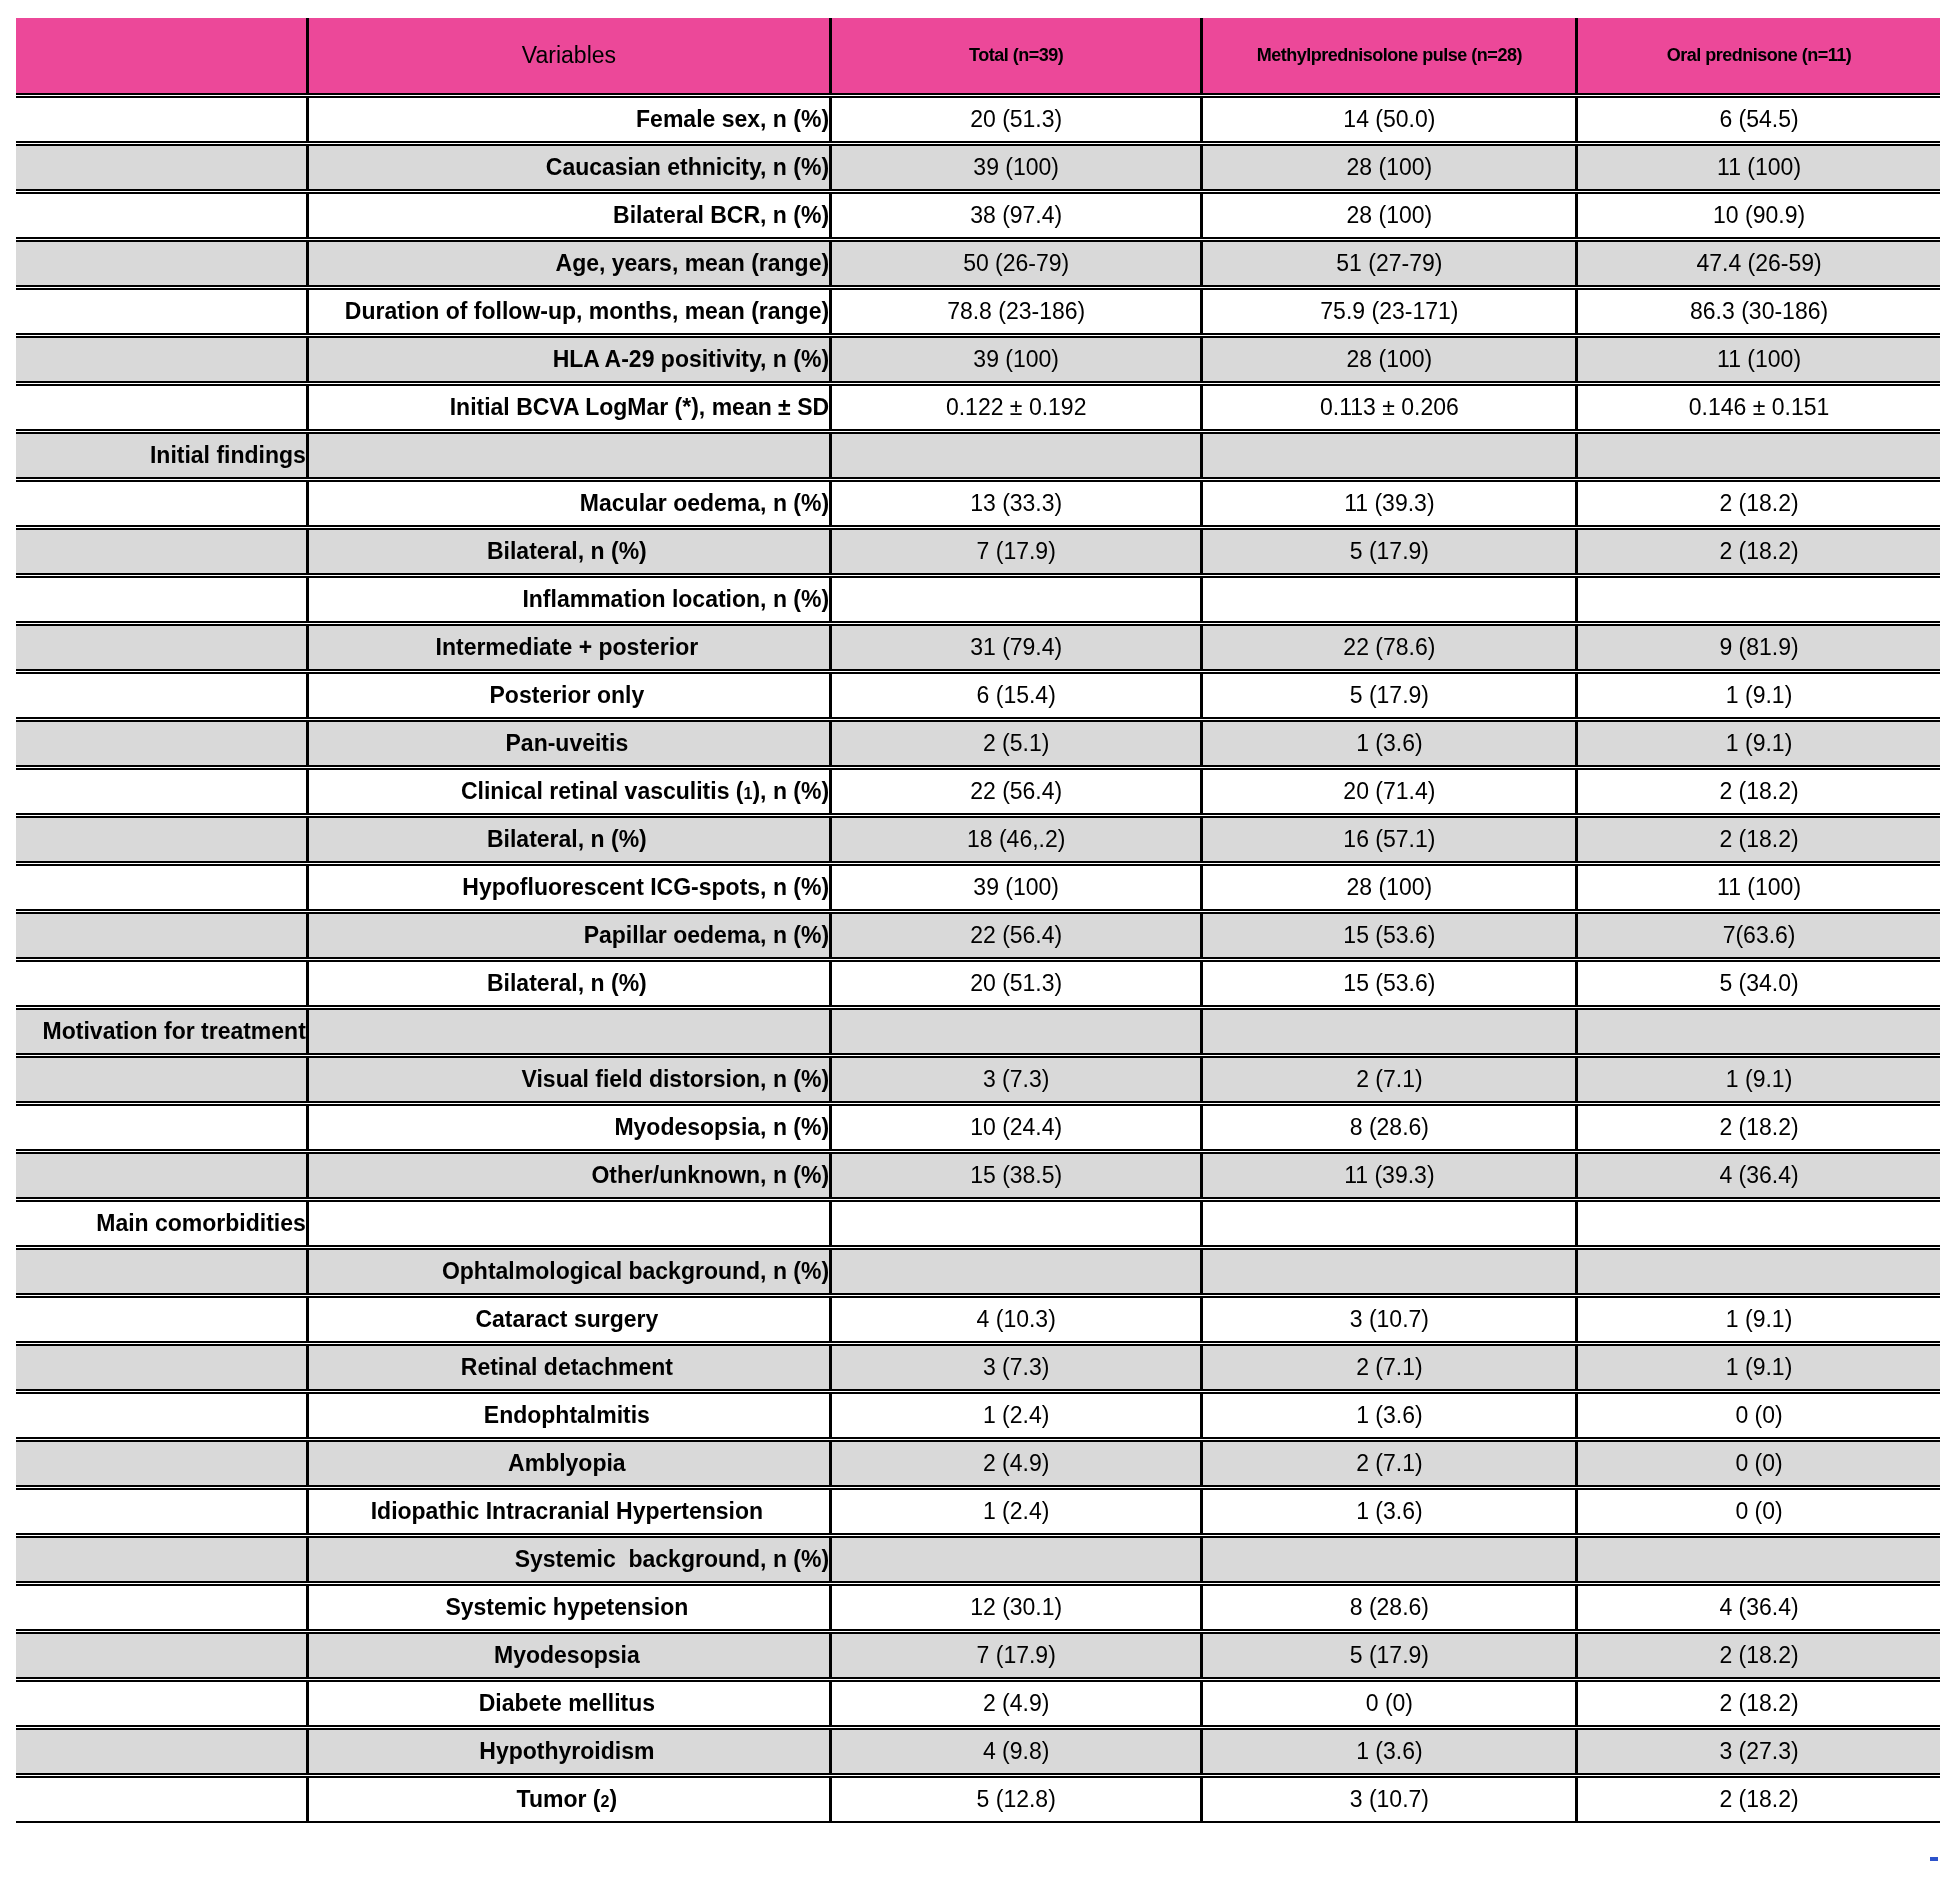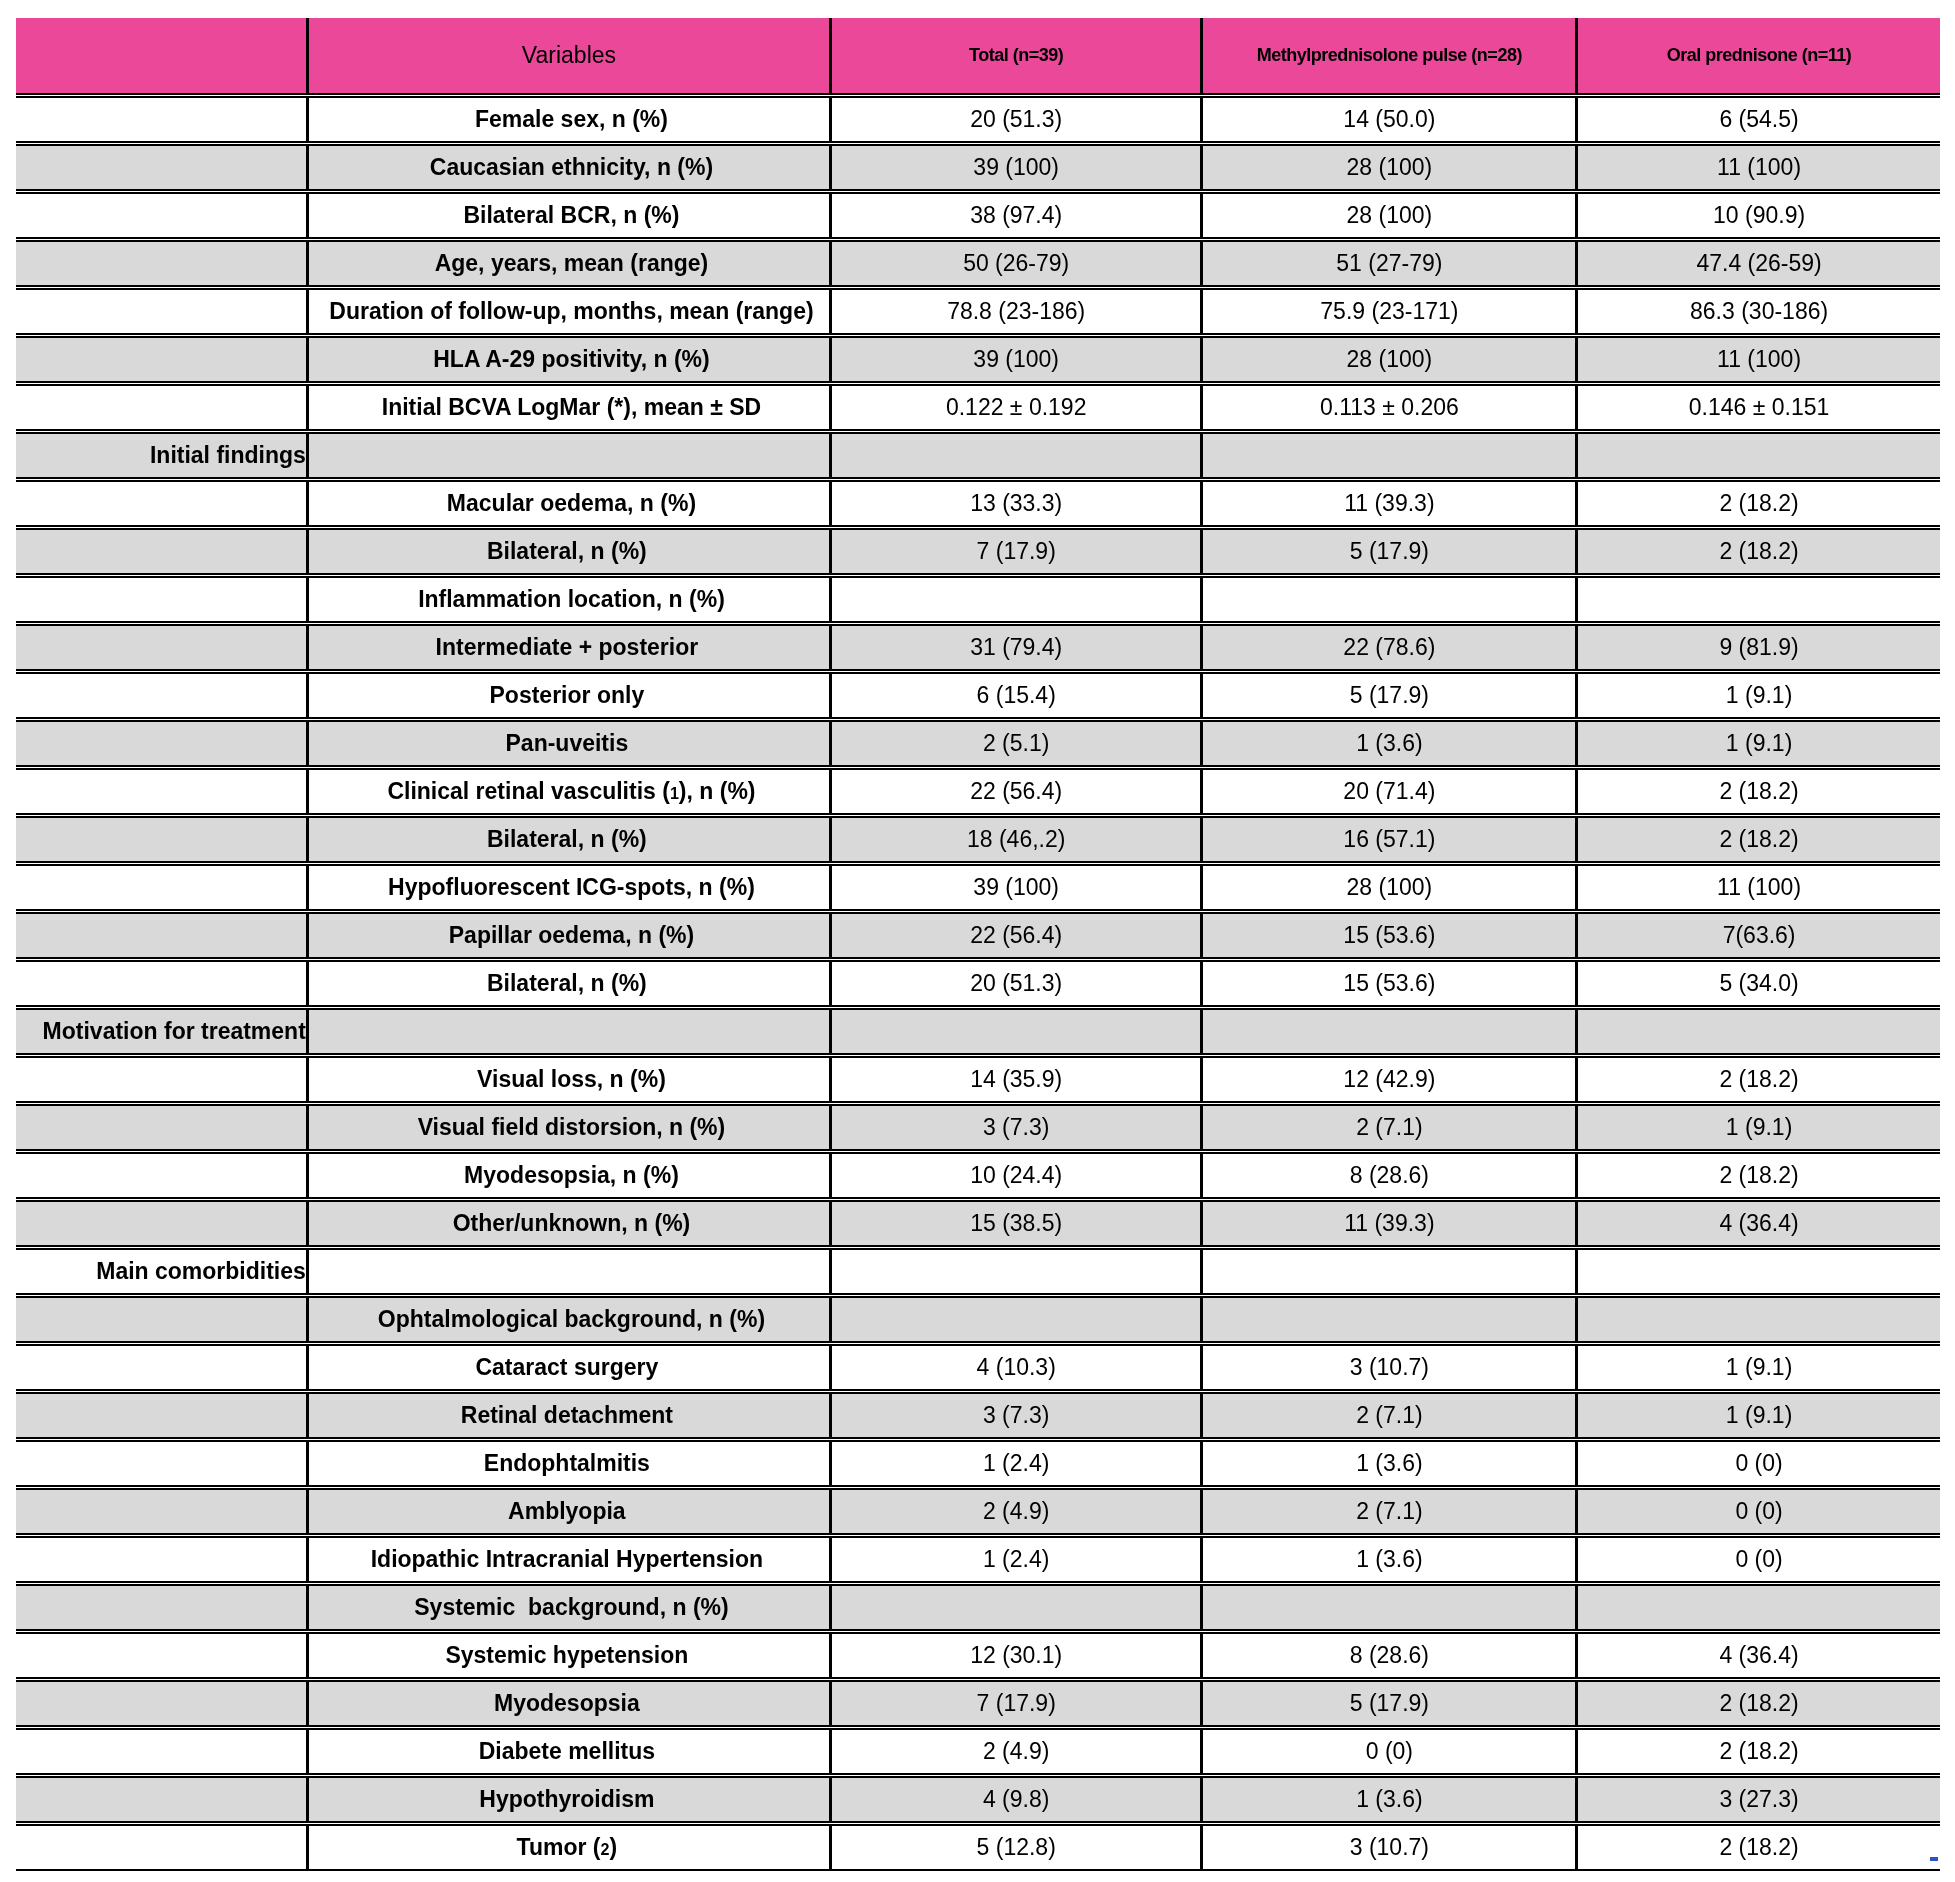--- a/index.html
+++ b/index.html
@@ -30,21 +30,21 @@
     height:77px;
     text-align:center;
     font-weight:normal;
   }
   thead th.group{font-weight:bold;font-size:18px;letter-spacing:-0.5px;}
   tbody tr{height:47px;}
   tbody tr.shade td{background:#d9d9d9;}
   tbody tr.plain td{background:#ffffff;}
   .b-left{border-left:3.1px solid #000;}
   td.sec{text-align:right;font-weight:bold;padding-left:5.2px;white-space:pre;}
-  td.var-main{text-align:center;font-weight:bold;padding-left:5px;white-space:pre;}
+  td.var-main{text-align:right;font-weight:bold;padding-left:5px;white-space:pre;}
   td.var-sub{text-align:center;font-weight:bold;padding-right:4.2px;white-space:pre;}
   td.val{text-align:center;font-weight:normal;white-space:pre;}
   .fn{font-size:70%;}
   .blue-dash{position:absolute;left:1930px;top:1857px;width:7.9px;height:3.7px;background:#2d53cb;}
 </style>
 </head>
 <body>
 
 <table class="char-table">
   <colgroup>
@@ -197,27 +197,20 @@
         <td class="b-left val">15 (53.6)</td>
         <td class="b-left val">5 (34.0)</td>
       </tr>
       <tr class="shade">
         <td class="sec">Motivation for treatment</td>
         <td class="b-left var-main"></td>
         <td class="b-left val"></td>
         <td class="b-left val"></td>
         <td class="b-left val"></td>
       </tr>
-      <tr class="plain">
-        <td class="sec"></td>
-        <td class="b-left var-main">Visual loss, n (%)</td>
-        <td class="b-left val">14 (35.9)</td>
-        <td class="b-left val">12 (42.9)</td>
-        <td class="b-left val">2 (18.2)</td>
-      </tr>
       <tr class="shade">
         <td class="sec"></td>
         <td class="b-left var-main">Visual field distorsion, n (%)</td>
         <td class="b-left val">3 (7.3)</td>
         <td class="b-left val">2 (7.1)</td>
         <td class="b-left val">1 (9.1)</td>
       </tr>
       <tr class="plain">
         <td class="sec"></td>
         <td class="b-left var-main">Myodesopsia, n (%)</td>

